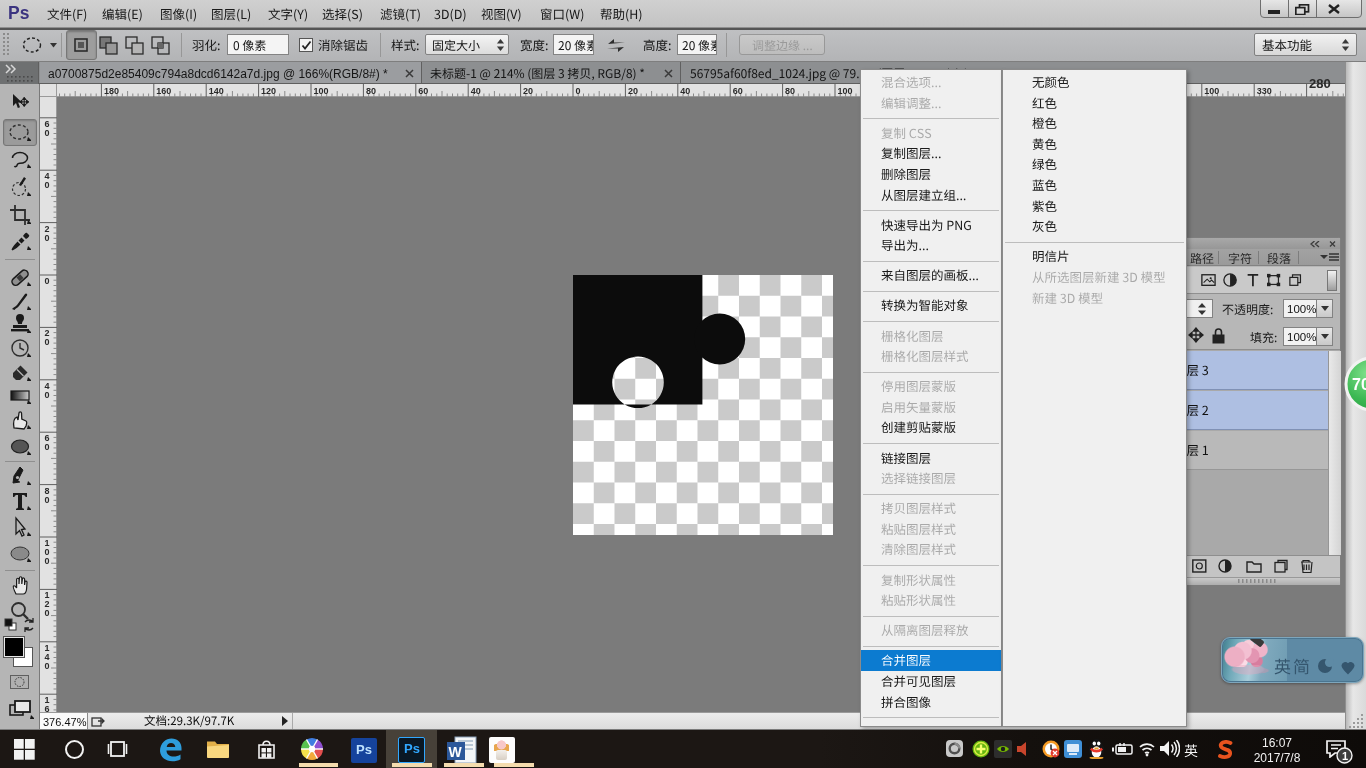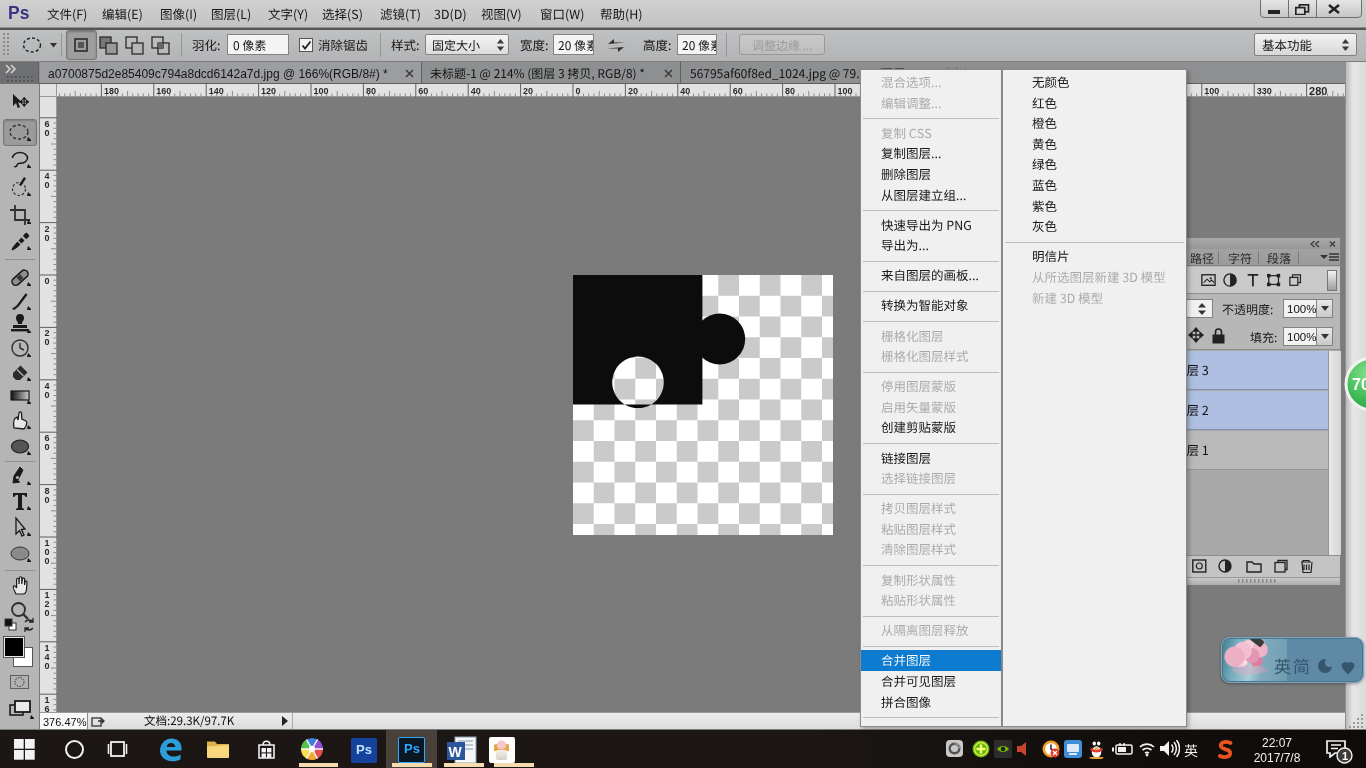--- a/index.html
+++ b/index.html
@@ -770,21 +770,21 @@
 <div class="lt" style="left:785.1px;top:85.5px;font-size:9.0px;color:#2a2a2a;"><b>80</b></div>
 <div class="lt" style="left:837.5px;top:85.5px;font-size:9.0px;color:#2a2a2a;"><b>100</b></div>
 <div class="lt" style="left:889.9px;top:85.5px;font-size:9.0px;color:#2a2a2a;"><b>120</b></div>
 <div class="lt" style="left:942.3px;top:85.5px;font-size:9.0px;color:#2a2a2a;"><b>140</b></div>
 <div class="lt" style="left:994.7px;top:85.5px;font-size:9.0px;color:#2a2a2a;"><b>160</b></div>
 <div class="lt" style="left:1047.1px;top:85.5px;font-size:9.0px;color:#2a2a2a;"><b>180</b></div>
 <div class="lt" style="left:1099.5px;top:85.5px;font-size:9.0px;color:#2a2a2a;"><b>200</b></div>
 <div class="lt" style="left:1151.9px;top:85.5px;font-size:9.0px;color:#2a2a2a;"><b>220</b></div>
 <div class="lt" style="left:1204.3px;top:85.5px;font-size:9.0px;color:#2a2a2a;"><b>100</b></div>
 <div class="lt" style="left:1256.7px;top:85.5px;font-size:9.0px;color:#2a2a2a;"><b>330</b></div>
-<div class="lt" style="left:1309.1px;top:85px;font-size:11px;color:#2a2a2a;"><b>280</b></div>
+<div class="lt" style="left:1309.1px;top:76px;font-size:13px;color:#2a2a2a;"><b>280</b></div>
 <div class="abs" style="left:40px;top:97px;width:17px;height:615px;background:#e2e2e2;border-right:1px solid #9a9a9a"></div>
 <svg class="abs" style="left:40px;top:97px" width="17" height="615">
     <line x1="0" y1="20.8" x2="17" y2="20.8" stroke="#5f5f5f" stroke-width="1"></line>
     <line x1="13.5" y1="26.0" x2="17" y2="26.0" stroke="#8a8a8a" stroke-width="1"></line>
     <line x1="13.5" y1="31.3" x2="17" y2="31.3" stroke="#8a8a8a" stroke-width="1"></line>
     <line x1="13.5" y1="36.5" x2="17" y2="36.5" stroke="#8a8a8a" stroke-width="1"></line>
     <line x1="13.5" y1="41.8" x2="17" y2="41.8" stroke="#8a8a8a" stroke-width="1"></line>
     <line x1="11" y1="47.0" x2="17" y2="47.0" stroke="#8a8a8a" stroke-width="1"></line>
     <line x1="13.5" y1="52.2" x2="17" y2="52.2" stroke="#8a8a8a" stroke-width="1"></line>
     <line x1="13.5" y1="57.5" x2="17" y2="57.5" stroke="#8a8a8a" stroke-width="1"></line>
@@ -1642,21 +1642,21 @@
 <svg class="abs" style="left:1160px;top:740px" width="20" height="17" fill="#f2f2f2">
     <path d="M0 6 h4 l5 -5 v15 l-5 -5 h-4 z"></path>
     <path d="M11.5 4.5 a6.5 6.5 0 0 1 0 8 M14 2 a10 10 0 0 1 0 13 M16.5 0 a13.5 13.5 0 0 1 0 17" stroke="#f2f2f2" stroke-width="1.5" fill="none"></path>
   </svg>
 <svg class="tx " style="left:1184.0px;top:741.0px" width="16" height="20" fill="#f5f5f5">
     <use href="#g173" transform="translate(0 15) scale(0.01400 -0.01400)"></use>
   </svg>
 <svg class="abs" style="left:1217px;top:740px" width="17" height="20">
     <path d="M13.5 3 C9.5 1 4.5 1.8 3.8 4.8 C3 8 7 8.8 9.5 9.6 C12.3 10.4 13.6 11.7 13 14.2 C12.2 17.2 7 17.8 3 16" fill="none" stroke="#e8531e" stroke-width="3.8" stroke-linecap="round"></path>
   </svg>
-<div class="lt" style="left:1277.0px;top:736.0px;font-size:12.0px;color:#f2f2f2;transform:translateX(-50%);">22:07</div>
+<div class="lt" style="left:1277.0px;top:736.0px;font-size:12.0px;color:#f2f2f2;transform:translateX(-50%);">16:07</div>
 <div class="lt" style="left:1277.0px;top:751.0px;font-size:12.0px;color:#f2f2f2;transform:translateX(-50%);">2017/7/8</div>
 <svg class="abs" style="left:1325px;top:739px" width="22" height="19" fill="none" stroke="#f2f2f2">
     <path d="M2 2 h18 v12 h-10 l-5 4 v-4 h-3 z" stroke-width="1.7"></path>
     <path d="M6 6 h10 M6 9.5 h7" stroke-width="1.5"></path>
   </svg>
 <svg class="abs" style="left:1336px;top:747px" width="17" height="17">
     <circle cx="8.5" cy="8.5" r="7.5" fill="#3c3c3c" stroke="#f2f2f2" stroke-width="1.4"></circle>
     <text x="6" y="13" font-family="Liberation Sans" font-size="11" font-weight="bold" fill="#fff">1</text>
   </svg>
 </body></html>

